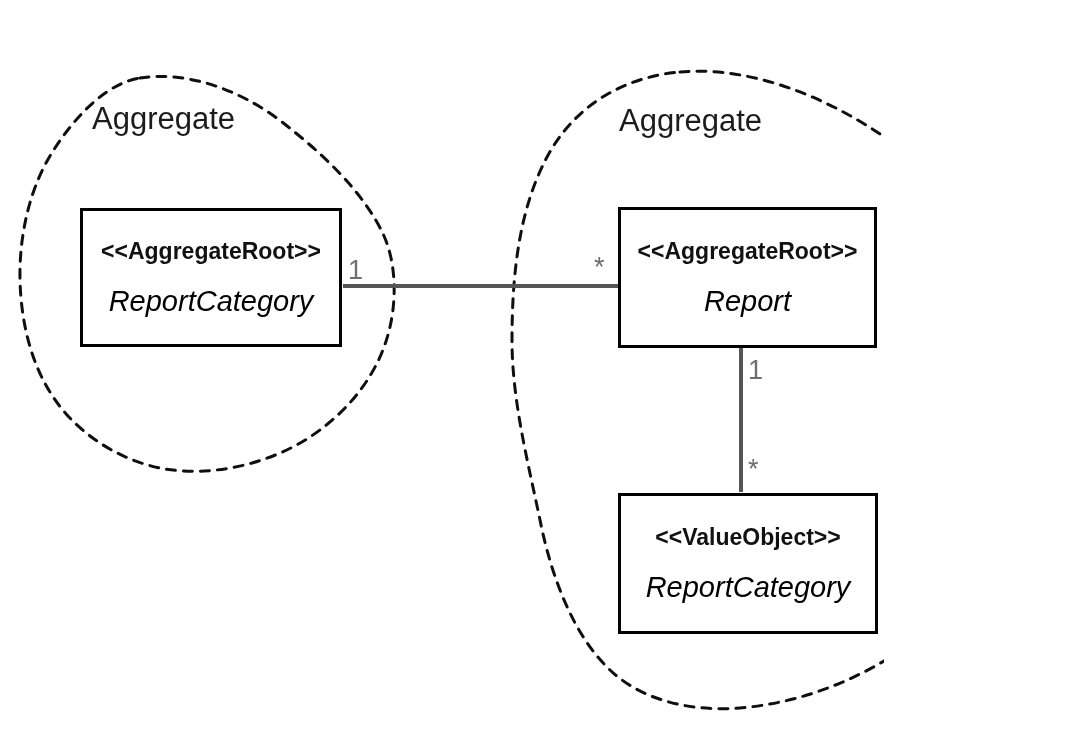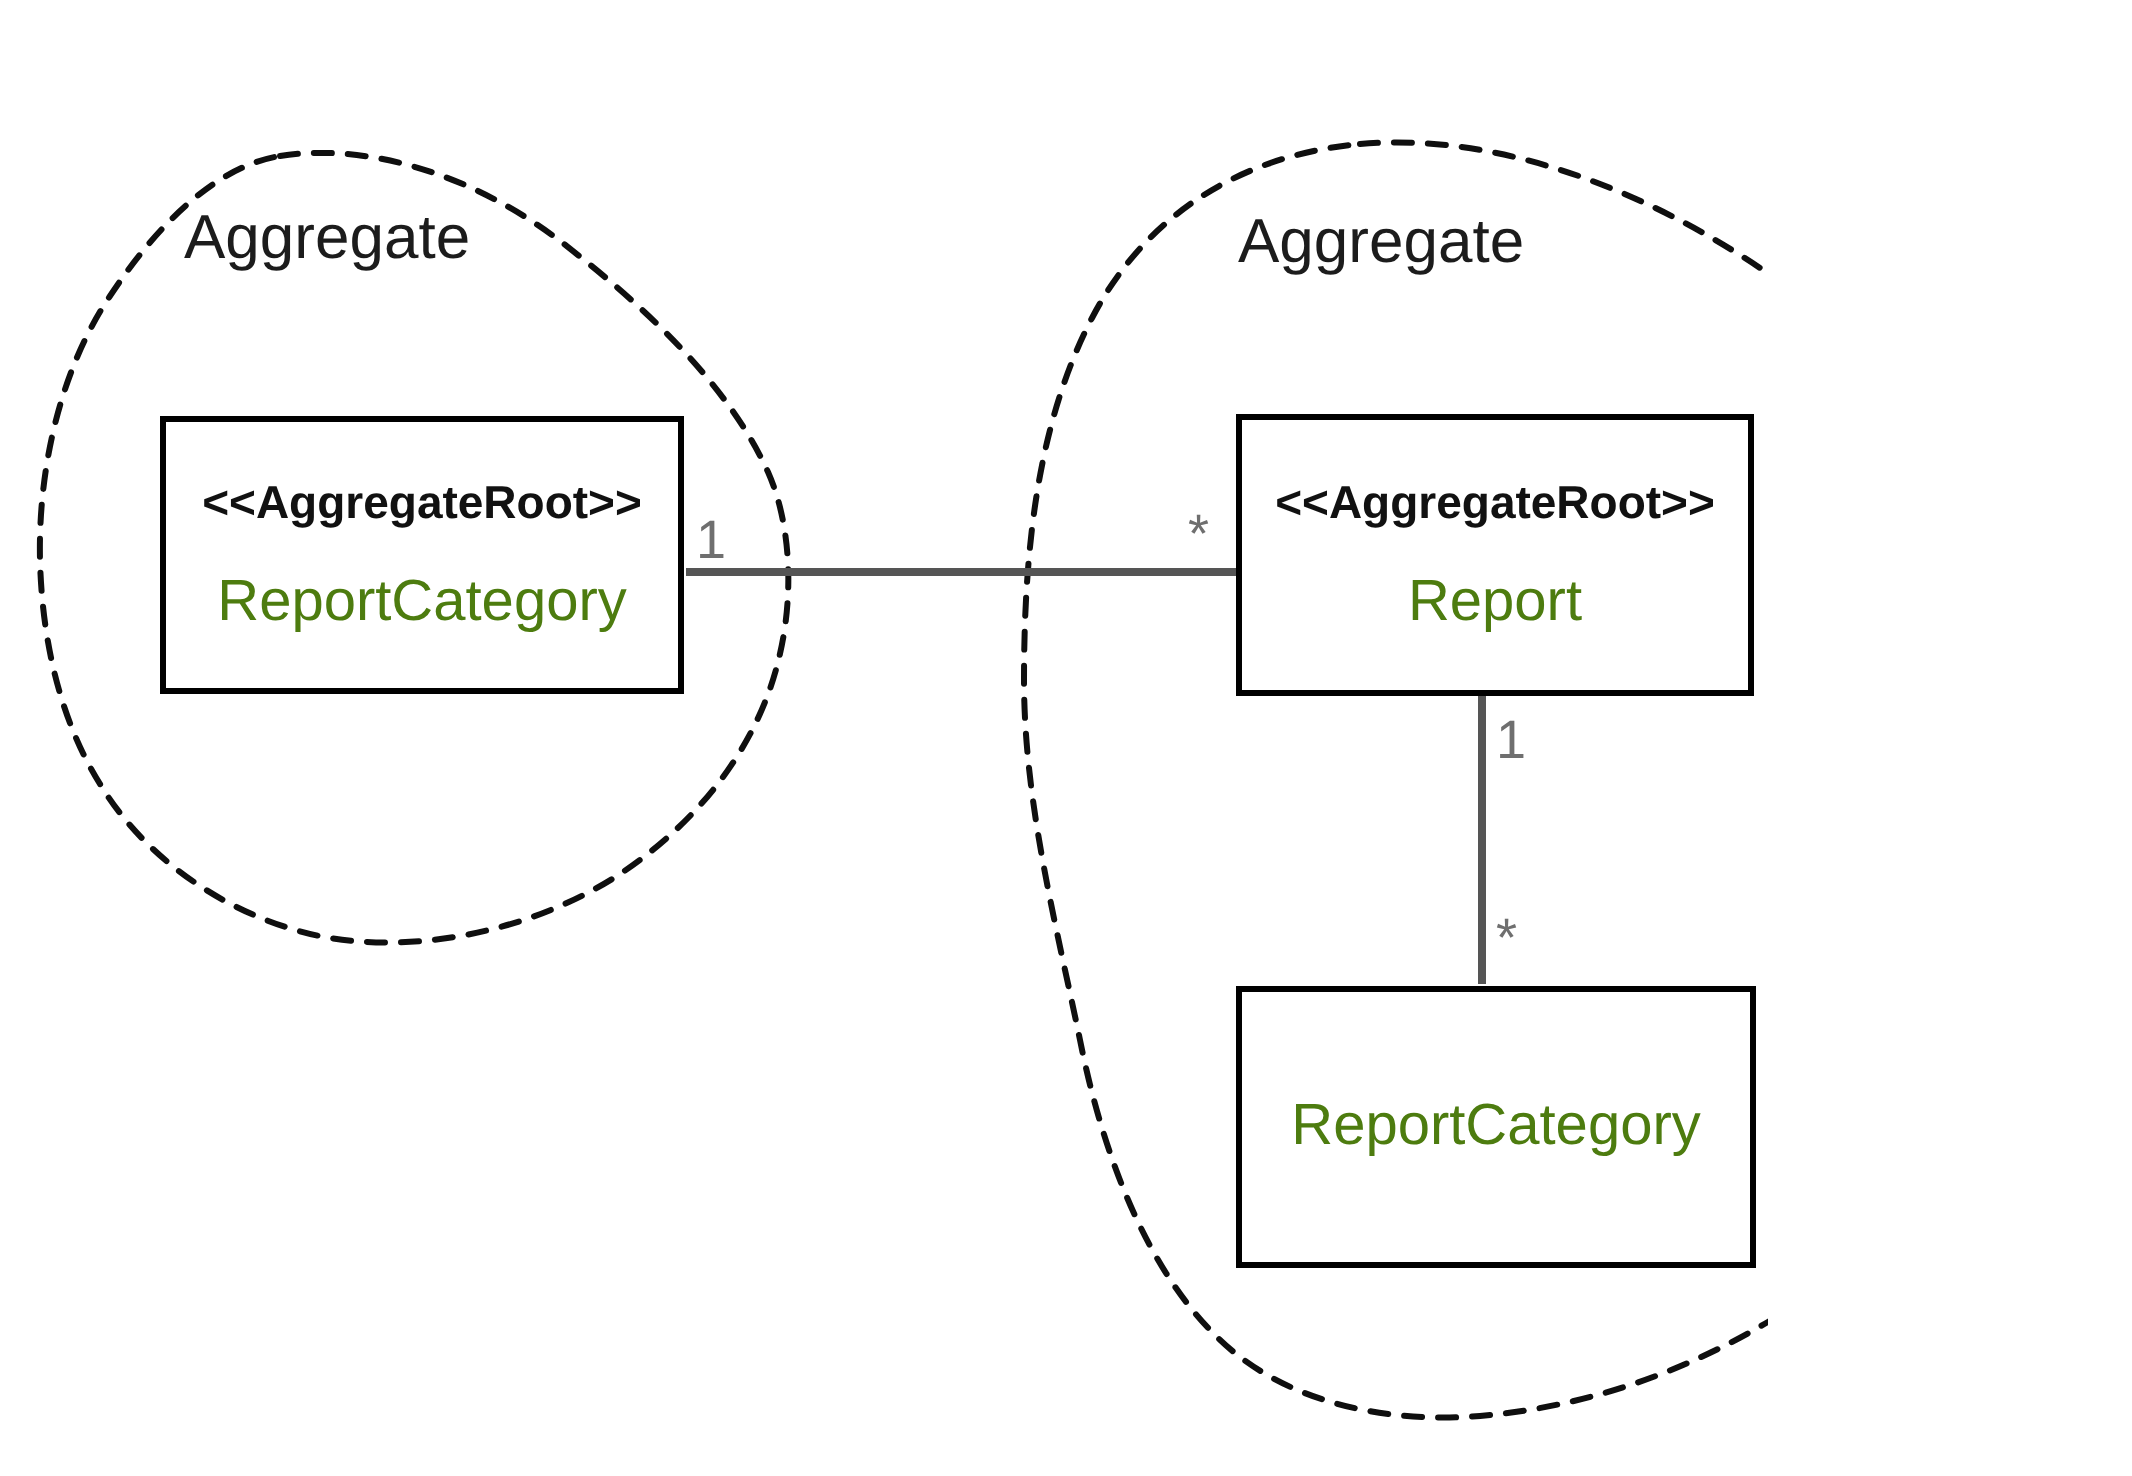--- a/index.html
+++ b/index.html
@@ -40,22 +40,23 @@
   .stereotype {
     font-weight: bold;
     font-size: 23px;
     line-height: 1;
     color: #111111;
     white-space: nowrap;
   }
   .class-name {
     font-size: 29px;
     line-height: 1;
-    color: #4d7c0f;
+    color: #000000;
     white-space: nowrap;
+    font-style: italic;
   }
   .mult {
     position: absolute;
     font-size: 27px;
     line-height: 1;
     color: #6f6f6f;
     white-space: nowrap;
   }
 </style>
 </head>
@@ -98,20 +99,21 @@
     <div class="stereotype">&lt;&lt;AggregateRoot&gt;&gt;</div>
     <div class="class-name">ReportCategory</div>
   </div>
 
   <div class="class-box" style="left:618px; top:207px; width:259px; height:141px;">
     <div class="stereotype">&lt;&lt;AggregateRoot&gt;&gt;</div>
     <div class="class-name">Report</div>
   </div>
 
   <div class="class-box" style="left:618px; top:493px; width:260px; height:141px;">
+    <div class="stereotype">&lt;&lt;ValueObject&gt;&gt;</div>
     <div class="class-name">ReportCategory</div>
   </div>
 
   <span class="mult" style="left:348px; top:257px;">1</span>
   <span class="mult" style="left:594px; top:254px;">*</span>
   <span class="mult" style="left:748px; top:357px;">1</span>
   <span class="mult" style="left:748px; top:456px;">*</span>
 
 </div>
 

